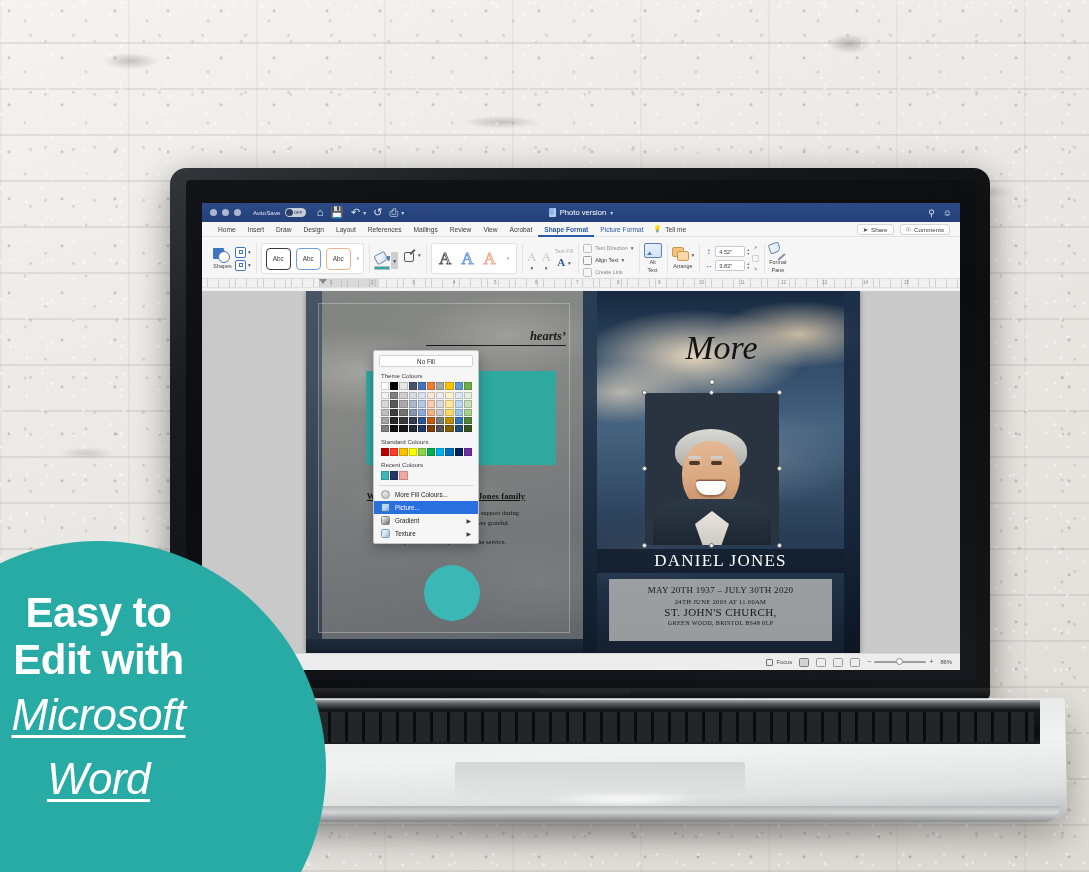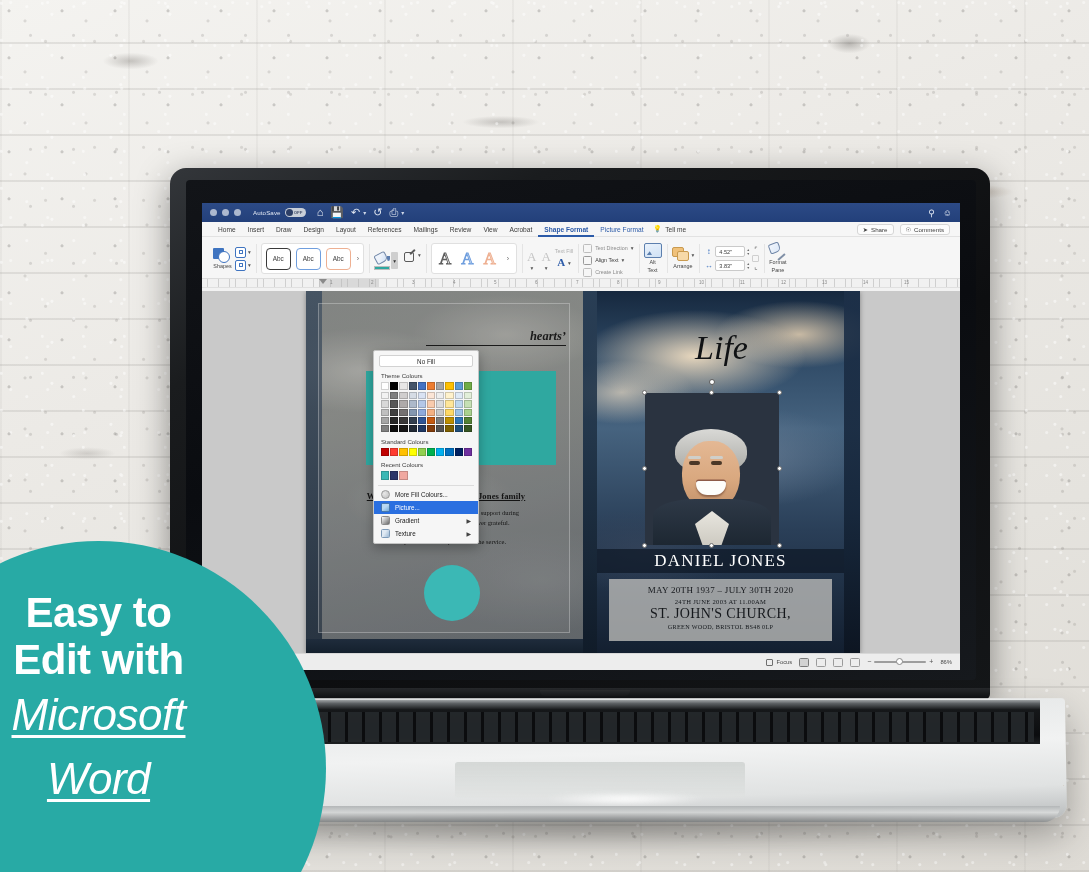--- a/index.html
+++ b/index.html
@@ -543,21 +543,21 @@
     text-align: center;
   }
   #details-band {
     position: absolute; left: 26px; right: 28px; top: 288px; height: 62px;
     background: rgba(186,186,184,.80);
     text-align: center; padding-top: 6px;
     font-family: "Liberation Serif", serif; color: #15181c;
   }
   #dates { font-size: 9px; letter-spacing: .3px; }
   #service-time { font-size: 6.6px; letter-spacing: .3px; margin-top: 3px; }
-  #church { font-size: 14px; letter-spacing: .4px; margin-top: 1px; }
+  #church { font-size: 11px; letter-spacing: .4px; margin-top: 1px; }
   #address { font-size: 6.2px; letter-spacing: .3px; margin-top: 1px; }
 
   
   #statusbar {
     position: absolute; left: 0; right: 0; bottom: 0; height: 17px;
     background: #ededed; border-top: 1px solid #d8d8d8;
     display: flex; align-items: center; padding: 0 8px;
     font-size: 5.8px; color: #4a4a4a;
   }
   #status-right { margin-left: auto; display: flex; align-items: center; gap: 7px; }
@@ -671,20 +671,25 @@
         </span>
       </div>
       <div id="qat">
         <span class="qicon">⌂</span>
         <span class="qicon">💾</span>
         <span class="qicon">↶</span>
         <span class="qcaret">▾</span>
         <span class="qicon">↺</span>
         <span class="qicon">⎙</span>
         <span class="qcaret">▾</span>
+      </div>
+      <div id="doc-title-wrap">
+        <span id="doc-title-icon"></span>
+        <span id="doc-title">Photo version</span>
+        <span id="doc-title-caret">▾</span>
       </div>
       <div id="titlebar-right">
         <span class="tbicon">⚲</span>
         <span class="tbicon">☺</span>
       </div>
     </div>
 
     <div id="tabstrip">
       <div class="tab">Home</div>
       <div class="tab">Insert</div>
@@ -908,21 +913,21 @@
             <div id="thanks-gap"></div>
             <div class="thanks-p">Please join us for a reception after the service.</div>
           </div>
           <div id="teal-circle"></div>
           <div id="left-bottom-strip"></div>
         </div>
 
         <div id="page-right">
           <div id="right-left-strip"></div>
           <div id="right-right-strip"></div>
-          <div id="life-word">Life</div>
+          <div id="life-word">More</div>
 
           <div id="portrait-wrap">
             <div id="portrait">
               <div id="face">
                 <div id="face-hair"></div>
                 <div id="face-skin"></div>
                 <div id="face-brow-l"></div>
                 <div id="face-brow-r"></div>
                 <div id="face-eye-l"></div>
                 <div id="face-eye-r"></div>

